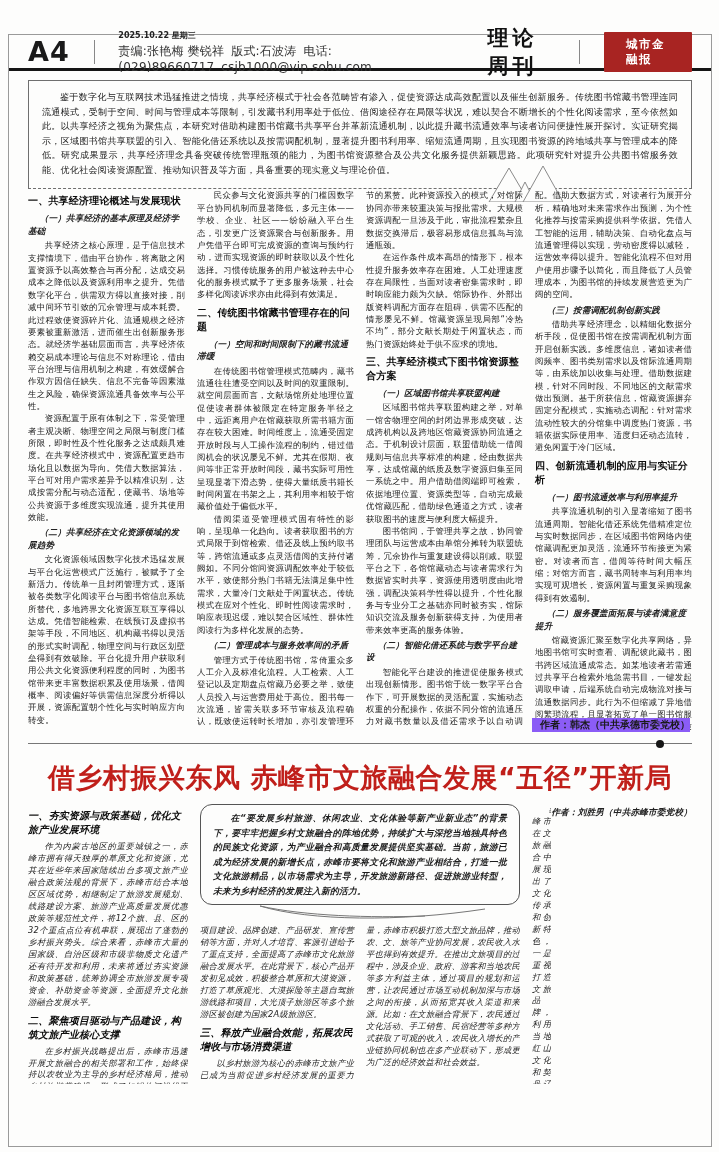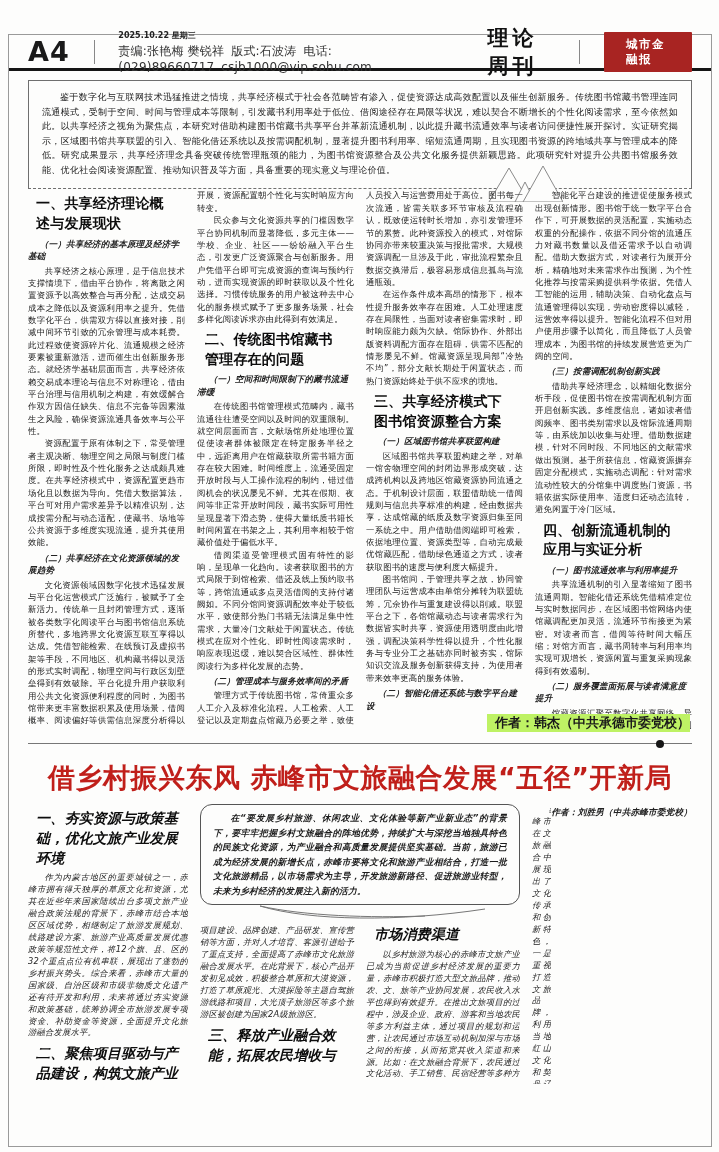--- a/index.html
+++ b/index.html
@@ -39,34 +39,34 @@
   
   .headline1 {
     margin:13px 0 7px; text-align:center; color:var(--headline-red,#c01f1a);
     font-size:29px; font-weight:900; letter-spacing:0.5px; white-space:nowrap;
   }
   .headline2 {
     margin:9px 0 8px; text-align:center; color:var(--headline-red,#c01f1a);
     font-size:27px; font-weight:900; letter-spacing:0.5px; white-space:nowrap;
   }
   
-  .sec-head { font-weight:700; font-size:14px; line-height:1.4; margin:5px 8px 4px; color:#0d0d0d; }
+  .sec-head { font-weight:700; font-size:10px; line-height:1.4; margin:5px 0 4px; color:#0d0d0d; }
   .sub-head { font-weight:700; font-style:oblique; font-size:8.5px; margin:3px 0 2px; text-indent:1.4em; }
   .para { text-indent:2em; text-align:justify; }
   .para.cont { text-indent:0; }
   
   .art1-wrap { position:relative; }
   .art1-cols {
     height:545px; overflow:hidden;
     column-count:4; column-gap:12px; column-fill:auto;
     font-size:8.4px; line-height:1.47; letter-spacing:0.2px; color:#222;
   }
   .author1 {
-    position:absolute; right:2px; bottom:2px; background:#bef264;
-    font-size:13px; font-weight:700; padding-left:8px;
+    position:absolute; right:2px; bottom:2px; background:#8b5cf6;
+    font-size:10px; font-weight:700; padding-left:8px;
   }
   
   .divider { position:relative; margin:9px 0 0; border-top:1px solid #777; height:8px; }
   .divider .dot { position:absolute; right:28px; top:-4.5px; width:8px; height:8px;
     border-radius:50%; background:#161616; }
   
   .art2 { display:flex; gap:12px; height:280px; font-size:8.3px; line-height:1.44;
     letter-spacing:0.2px; color:#222;font-style:italic; }
   .a2col1 { width:160px; overflow:hidden; }
   .a2mid { flex:1; display:flex; flex-direction:column; }

